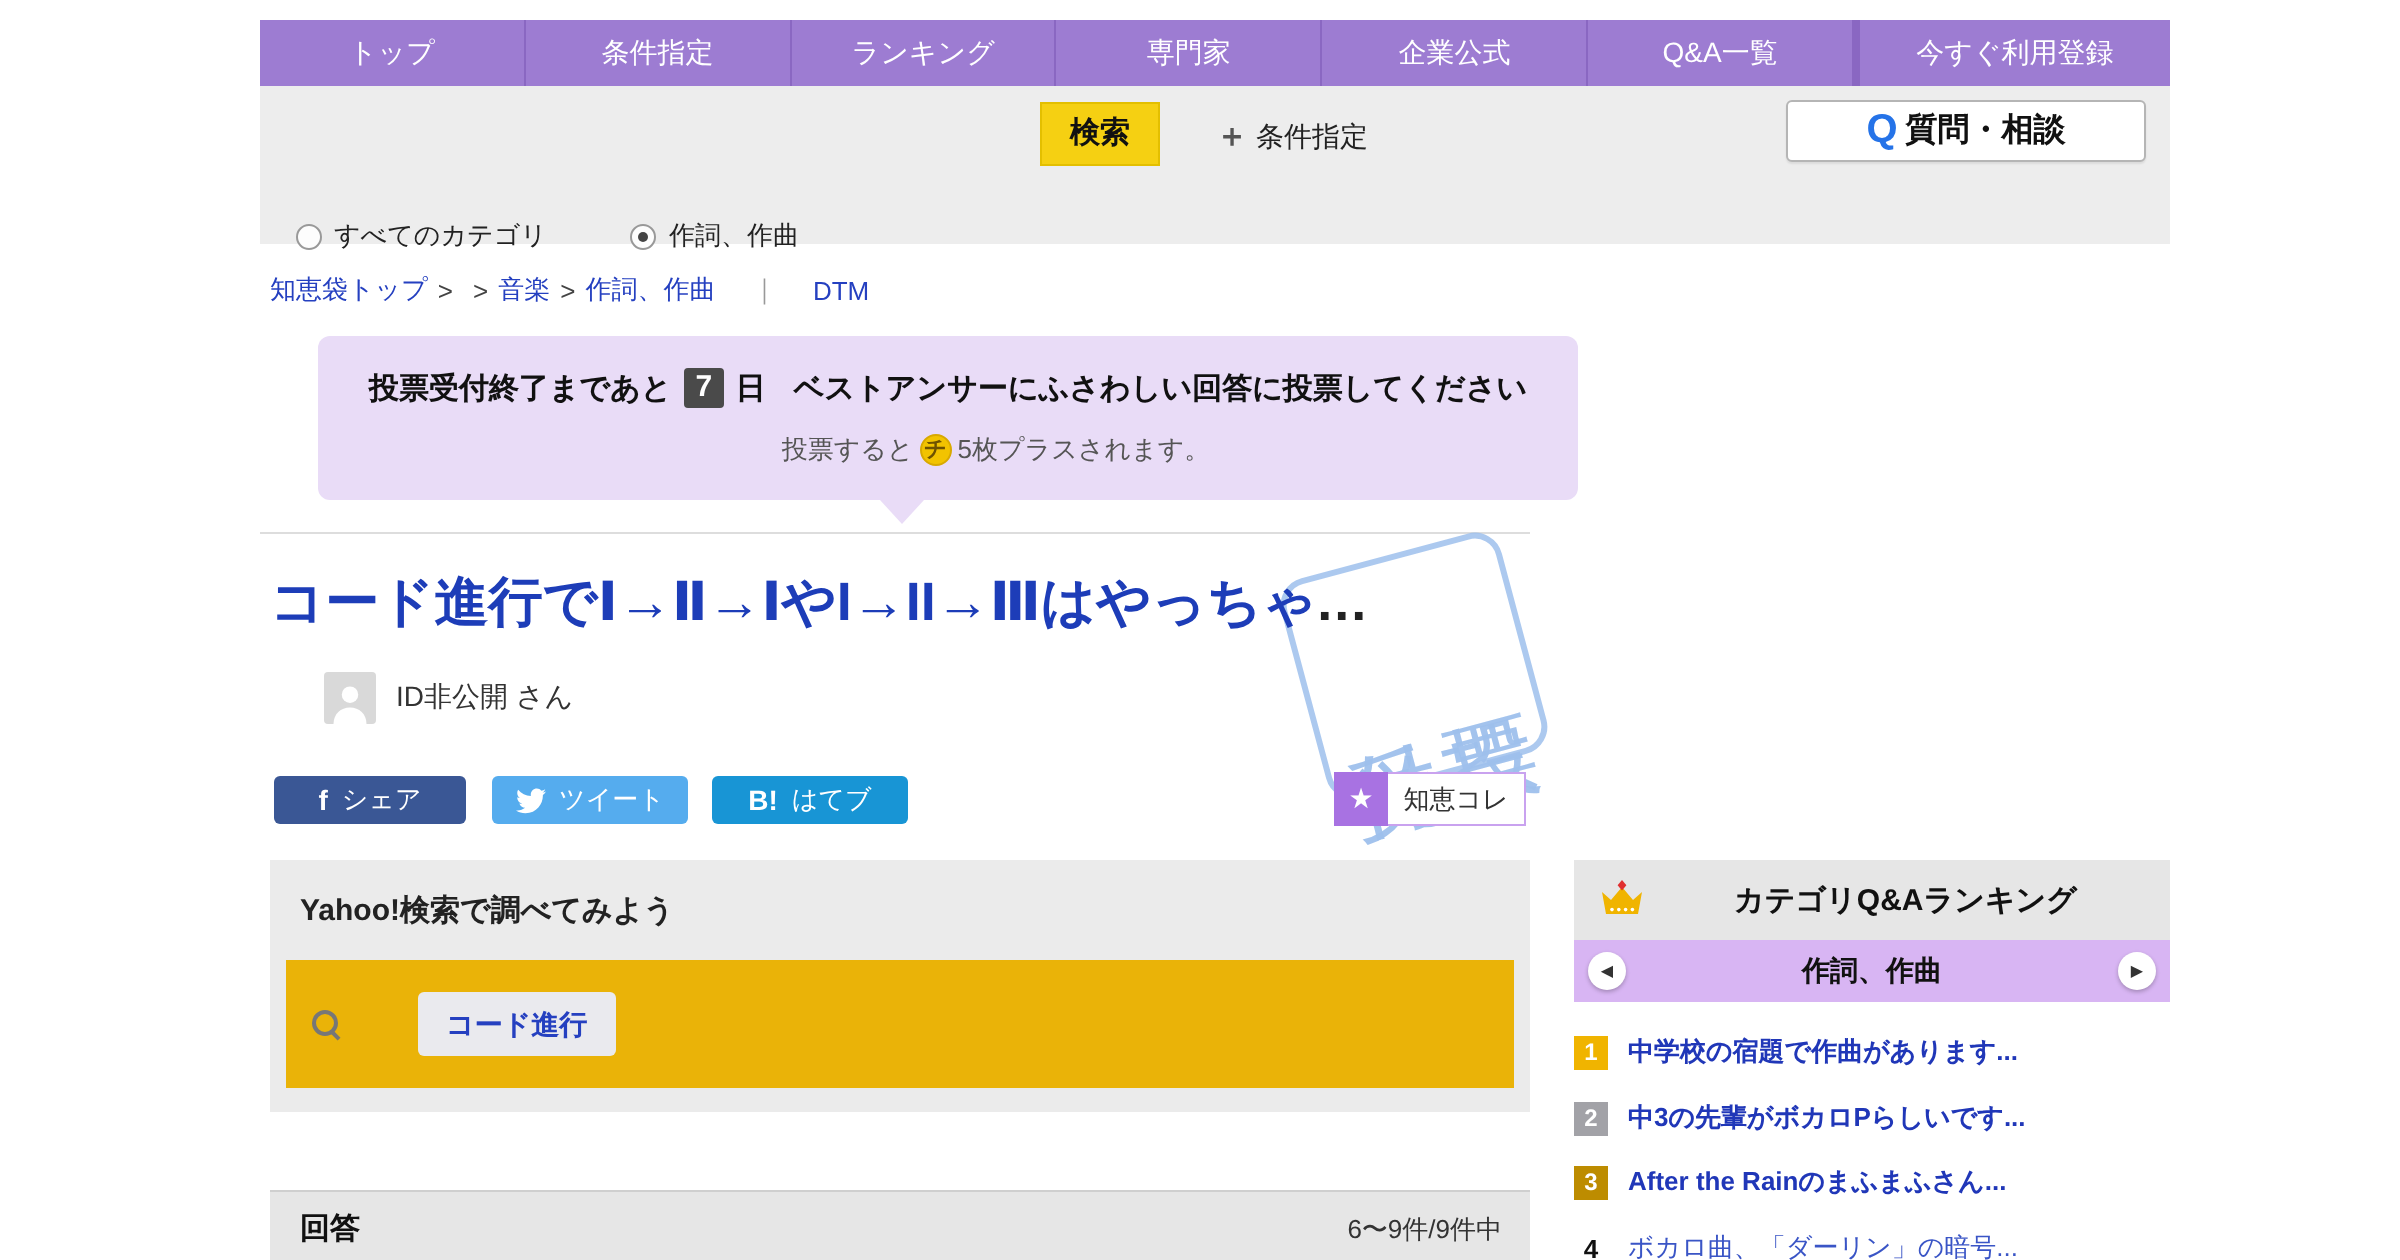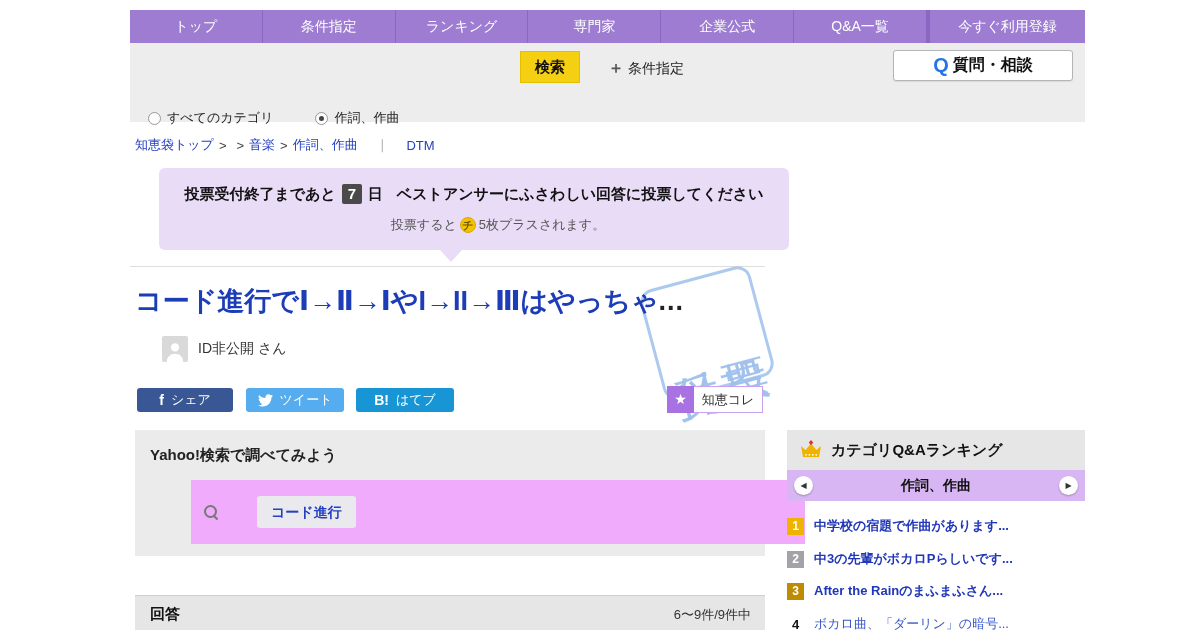--- a/index.html
+++ b/index.html
@@ -63,34 +63,34 @@
   .share-tw { left:109px; width:98px; background:#55acee; }
   .share-ht { left:219px; width:98px; background:#1895d5; }
   .share-btn .ic { font-weight:bold; margin-right:7px; font-size:14px; }
   .chiecolle { position:absolute; right:2px; top:-2px; width:96px; height:27px; background:#fff; border:1px solid #c9a2ef; display:flex; align-items:center; cursor:pointer; }
   .chiecolle .star { width:27px; height:27px; margin:-1px 0 0 -1px; background:#a872e2; color:#fff; font-size:14px; text-align:center; line-height:27px; }
   .chiecolle .lbl { flex:1; text-align:center; font-size:13px; color:#333; }
 
   
   .ybox { position:absolute; left:135px; top:430px; width:630px; height:126px; background:#ebebeb; }
   .ybox h3 { position:absolute; left:15px; top:16px; font-size:15px; color:#222; }
-  .ybox .inner { position:absolute; left:8px; top:50px; width:614px; height:64px; background:#f0abfc; display:flex; align-items:center;margin-left:48px; }
+  .ybox .inner { position:absolute; left:8px; top:50px; width:614px; height:64px; background:#eab308; display:flex; align-items:center; }
   .ybox .chip { margin-left:38px; height:32px; line-height:32px; padding:0 14px; background:#eaeaee; border-radius:3px; color:#2540c0; font-weight:bold; font-size:14px; cursor:pointer; }
   .mag { position:relative; width:16px; height:16px; display:inline-block; }
   .mag::before { content:""; position:absolute; left:1px; top:1px; width:9px; height:9px; border:2px solid #777; border-radius:50%; }
   .mag::after { content:""; position:absolute; left:11px; top:11px; width:5px; height:2px; background:#777; transform:rotate(45deg); transform-origin:left center; }
   .ybox .mag { margin-left:12px; }
 
   
   .ans-header { position:absolute; left:135px; top:595px; width:630px; height:40px; background:#e6e6e6; border-top:1px solid #cfcfcf; }
   .ans-header .h { position:absolute; left:15px; top:9px; font-size:15px; font-weight:bold; color:#111; }
   .ans-header .cnt { position:absolute; right:14px; top:10px; font-size:13px; color:#333; }
 
   
-  .sb-header { position:absolute; left:787px; top:430px; width:298px; height:40px; background:#e6e6e6; display:flex; align-items:center; }
+  .sb-header { position:absolute; left:787px; top:430px; width:298px; height:40px; background:#e6e6e6; display:flex; align-items:center;gap:36px; }
   .sb-header .crown { margin:0 8px 0 12px; }
   .sb-header .h { font-size:15px; font-weight:bold; color:#111; }
   .sb-carousel { position:absolute; left:787px; top:470px; width:298px; height:31px; background:#d8b5f3; }
   .sb-carousel .cat { text-align:center; line-height:31px; font-size:14px; font-weight:bold; color:#111; }
   .arr { position:absolute; top:6px; width:19px; height:19px; border-radius:50%; background:#fff; box-shadow:0 1px 2px rgba(0,0,0,.25); text-align:center; line-height:19px; font-size:8px; color:#333; cursor:pointer; }
   .arr.left { left:7px; } .arr.right { right:7px; }
   .sb-row { position:absolute; left:787px; width:298px; height:20px; display:flex; align-items:center; cursor:pointer; }
   .rank-badge { width:17px; height:17px; flex:0 0 17px; color:#fff; font-size:12px; font-weight:bold; text-align:center; line-height:17px; }
   .rank-1 { background:#f0b400; } .rank-2 { background:#a2a2a7; } .rank-3 { background:#bd8c00; }
   .rank-plain { background:transparent; color:#111; font-size:13px; }

